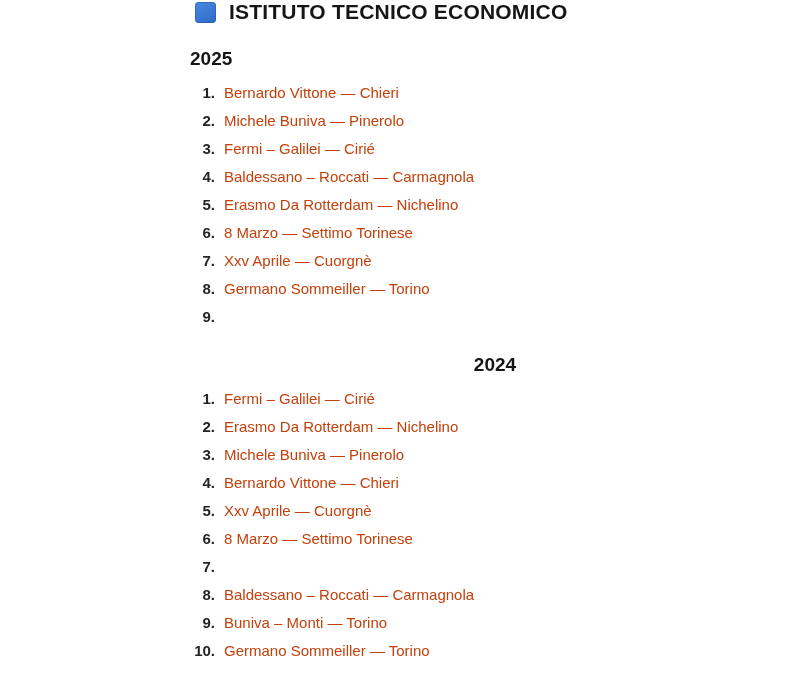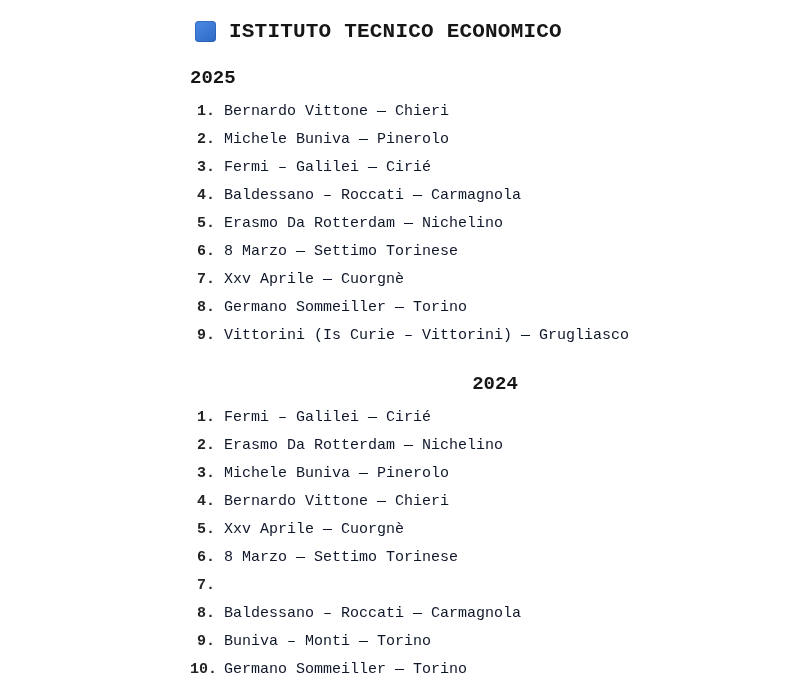--- a/index.html
+++ b/index.html
@@ -5,23 +5,21 @@
   * { box-sizing: border-box; margin: 0; padding: 0; }
   html, body {
     width: 800px;
     height: 684px;
     background: #ffffff;
     font-family: "Liberation Sans", sans-serif;
     color: #2e2e2e;
     overflow: hidden;
   }
   .content {
-    padding-top: 19px;
     padding-left: 190px;
-    font-family: Liberation Mono, monospace;
   }
   .title-row {
     display: flex;
     align-items: center;
     gap: 13px;
     margin-left: 5px;
     height: 24px;
   }
   .blue-square {
     width: 21px;
@@ -64,21 +62,21 @@
   }
   .num {
     width: 25px;
     text-align: right;
     font-weight: 700;
     color: #242424;
     flex: 0 0 auto;
   }
   .item-text {
     margin-left: 9px;
-    color: #0f172a;
+    color: #c2410c;
   }
 </style>
 </head>
 <body>
 
 <div class="content">
 
   <div class="title-row">
     <span class="blue-square"></span>
     <span class="page-title">ISTITUTO TECNICO ECONOMICO</span>
@@ -114,21 +112,20 @@
     <div class="row">
       <span class="num">7.</span>
       <span class="item-text">Xxv Aprile — Cuorgnè</span>
     </div>
     <div class="row">
       <span class="num">8.</span>
       <span class="item-text">Germano Sommeiller — Torino</span>
     </div>
     <div class="row">
       <span class="num">9.</span>
-      <span class="item-text">Vittorini (Is Curie – Vittorini) — Grugliasco</span>
     </div>
   </div>
 
   <div class="year-heading second">2024</div>
 
   <div class="list">
     <div class="row">
       <span class="num">1.</span>
       <span class="item-text">Fermi – Galilei — Cirié</span>
     </div>

